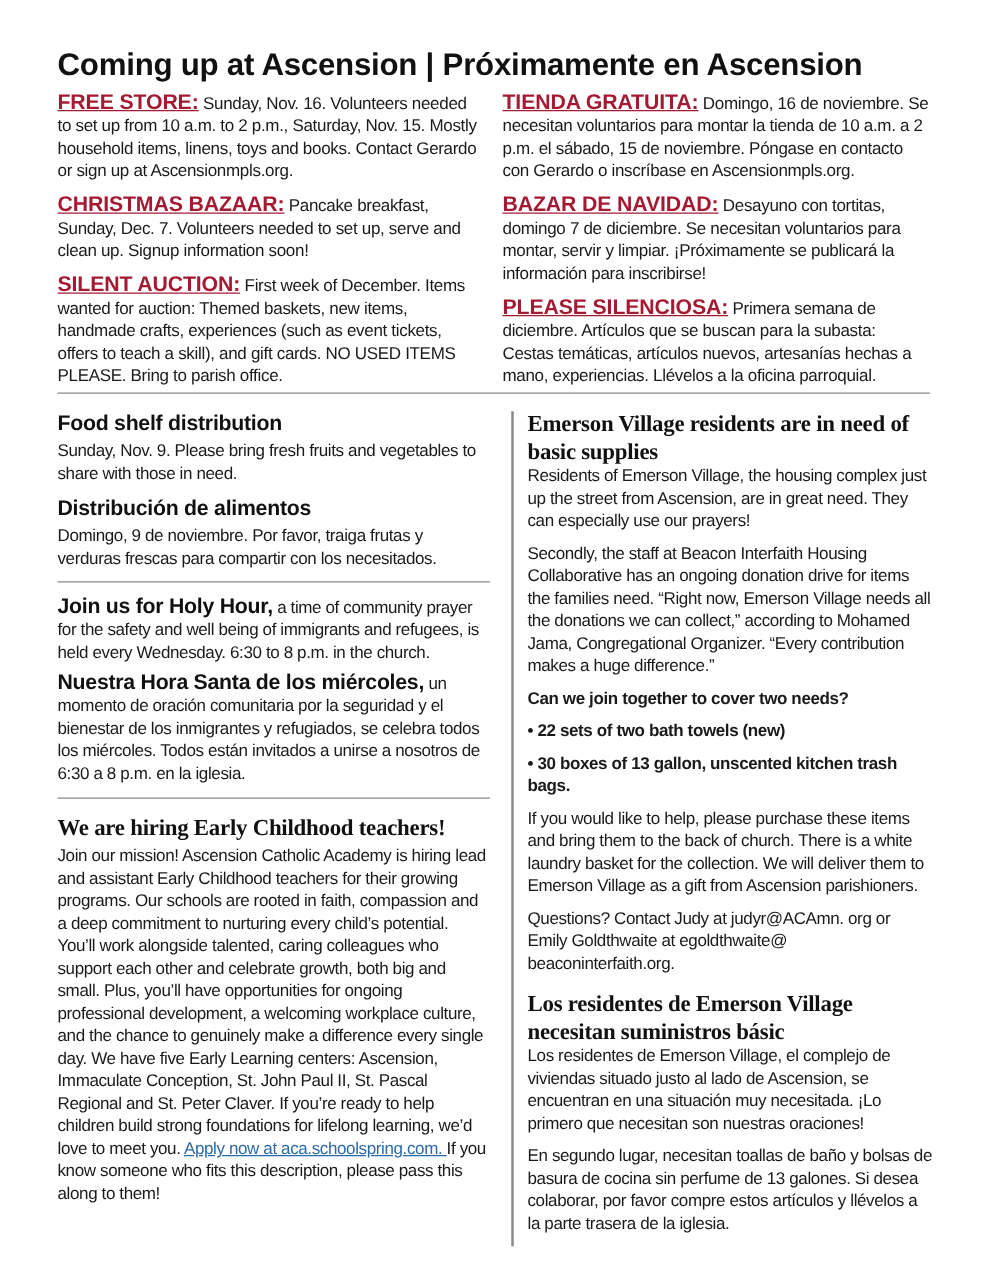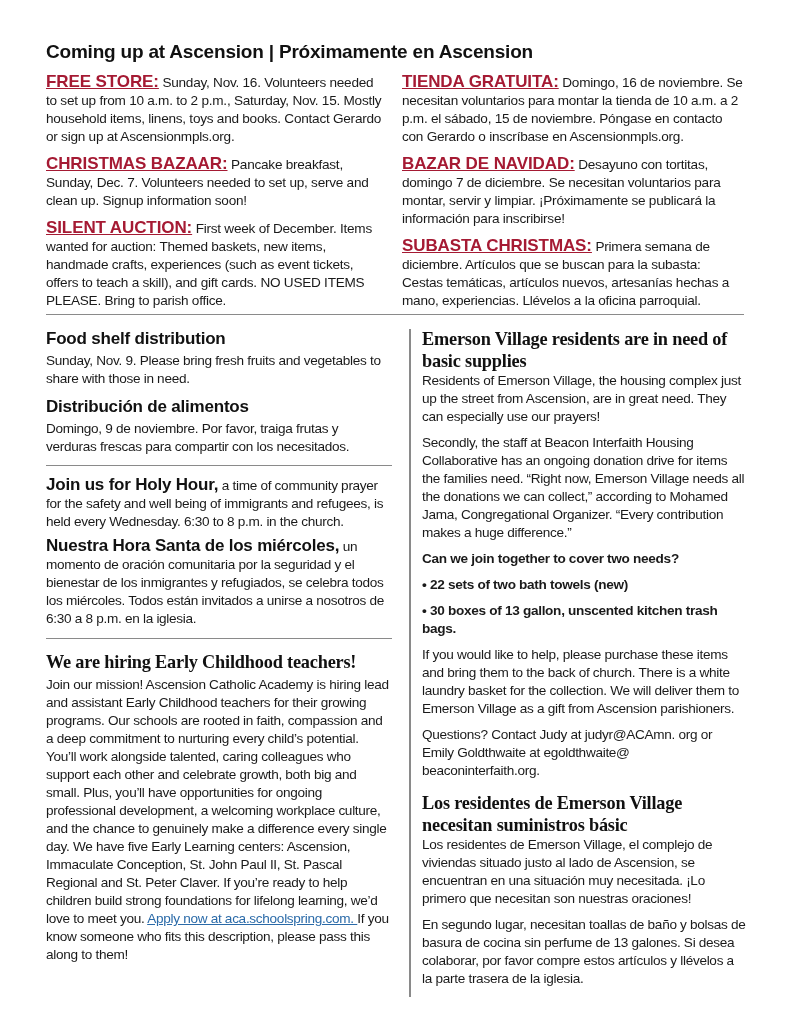--- a/index.html
+++ b/index.html
@@ -6,21 +6,21 @@
     html, body { width: 791px; height: 1024px; background: #ffffff; overflow: hidden; }
     body {
       font-family: "Liberation Sans", sans-serif;
       color: #1a1a1a;
       position: relative;
     }
     .page { position: absolute; left: 46px; top: 38px; width: 700px; }
     .main-title {
       font-family: "Liberation Sans", sans-serif;
       font-weight: bold;
-      font-size: 19px;
+      font-size: 25px;
       letter-spacing: -0.2px;
       color: #111;
       line-height: 28px;
     }
     .top-grid { display: flex; margin-top: 7px; }
     .top-col { width: 350px; }
     .top-col.left { padding-right: 10px; }
     .top-col.right { padding-left: 6px; width: 348px; }
     .event { font-size: 13.6px; line-height: 18px; margin-bottom: 9px; letter-spacing: -0.25px; }
     .event .label { color: #a51a33; font-weight: bold; font-size: 17px; letter-spacing: -0.1px; text-decoration: underline; }
@@ -45,21 +45,21 @@
   <div class="main-title">Coming up at Ascension | Próximamente en Ascension</div>
   <div class="top-grid">
     <div class="top-col left">
       <p class="event"><span class="label">FREE STORE:</span><span> Sunday, Nov. 16. Volunteers needed to set up from 10 a.m. to 2 p.m., Saturday, Nov. 15. Mostly household items, linens, toys and books. Contact Gerardo or sign up at Ascensionmpls.org.</span></p>
       <p class="event"><span class="label">CHRISTMAS BAZAAR:</span><span> Pancake breakfast, Sunday, Dec. 7. Volunteers needed to set up, serve and clean up. Signup information soon!</span></p>
       <p class="event"><span class="label">SILENT AUCTION:</span><span> First week of December. Items wanted for auction: Themed baskets, new items, handmade crafts, experiences (such as event tickets, offers to teach a skill), and gift cards. NO USED ITEMS PLEASE. Bring to parish office.</span></p>
     </div>
     <div class="top-col right">
       <p class="event"><span class="label">TIENDA GRATUITA:</span><span> Domingo, 16 de noviembre. Se necesitan voluntarios para montar la tienda de 10 a.m. a 2 p.m. el sábado, 15 de noviembre. Póngase en contacto con Gerardo o inscríbase en Ascensionmpls.org.</span></p>
       <p class="event"><span class="label">BAZAR DE NAVIDAD:</span><span> Desayuno con tortitas, domingo 7 de diciembre. Se necesitan voluntarios para montar, servir y limpiar. ¡Próximamente se publicará la información para inscribirse!</span></p>
-      <p class="event"><span class="label">SUBASTA CHRISTMAS:</span><span> Primera semana de diciembre. Artículos que se buscan para la subasta: Cestas temáticas, artículos nuevos, artesanías hechas a mano, experiencias. Llévelos a la oficina parroquial.</span></p>
+      <p class="event"><span class="label">PLEASE SILENCIOSA:</span><span> Primera semana de diciembre. Artículos que se buscan para la subasta: Cestas temáticas, artículos nuevos, artesanías hechas a mano, experiencias. Llévelos a la oficina parroquial.</span></p>
     </div>
   </div>
 </div>
 
 <div class="hr-full"></div>
 
 <div class="lower">
   <div class="col-left">
     <div style="padding-top:13px;">
       <div class="sec-h">Food shelf distribution</div>

